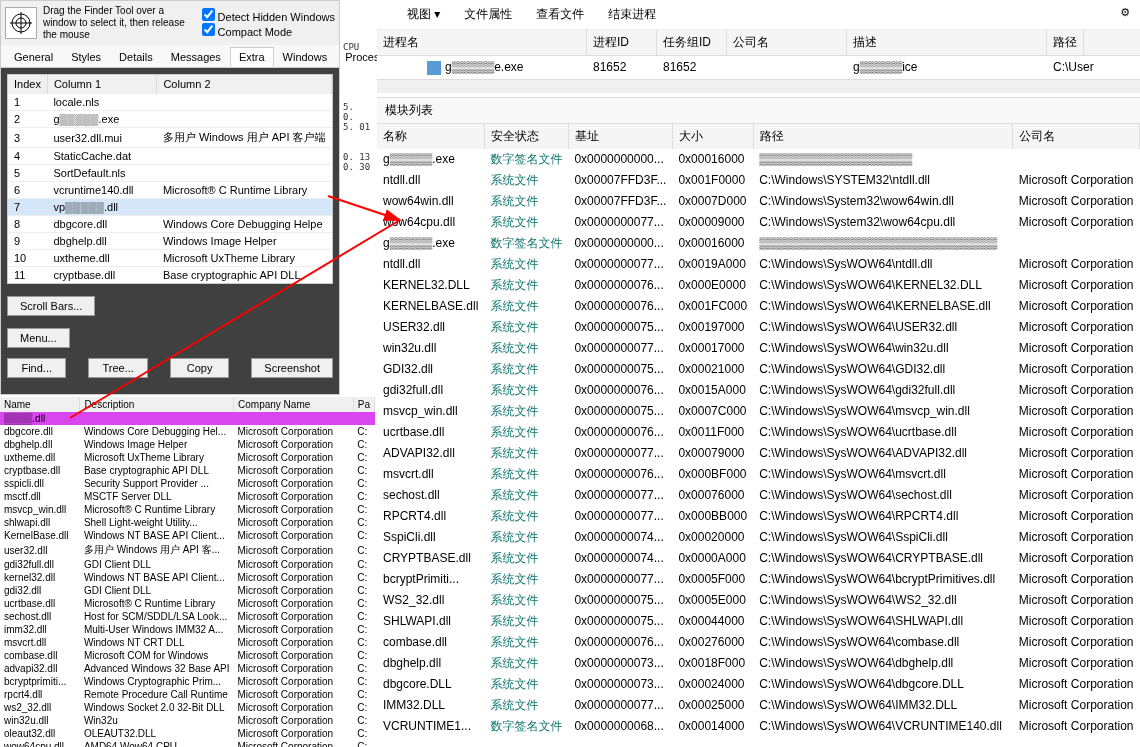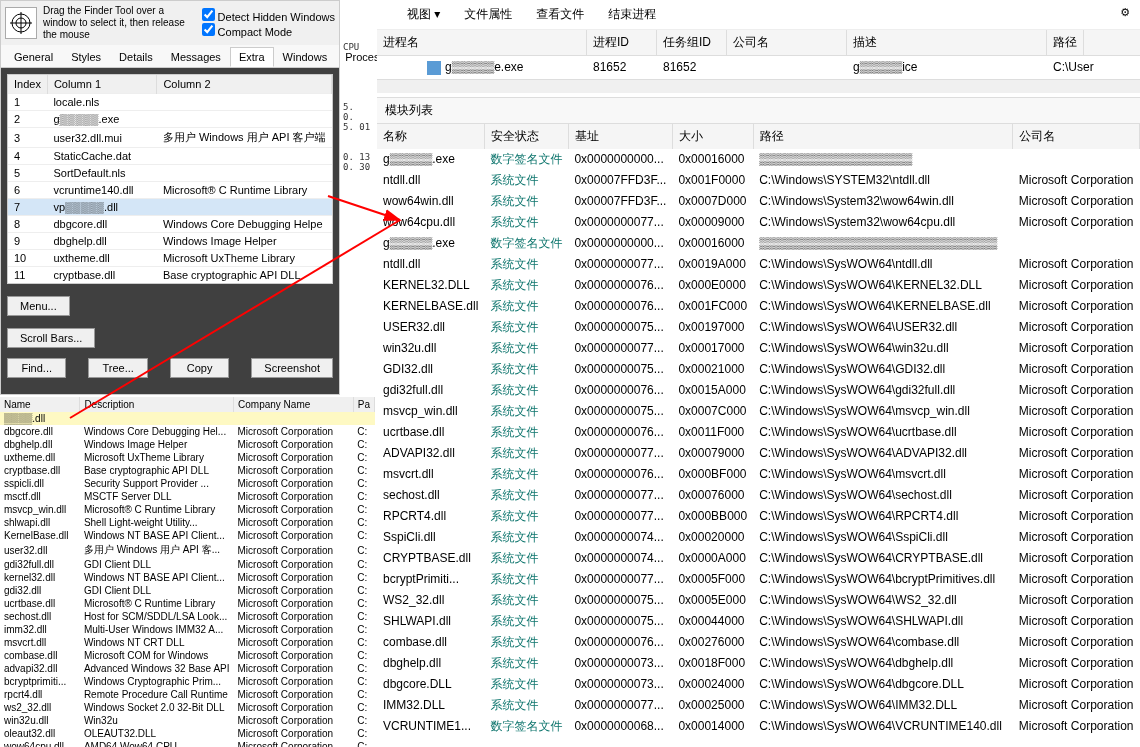--- a/index.html
+++ b/index.html
@@ -29,21 +29,21 @@
 .button-row { display: flex; gap: 6px; padding: 6px; }
 .button-row button { padding: 3px 12px; border: 1px solid #999; background: #f0f0f0; font-size: 11px; cursor: pointer; }
 .button-row2 { display: flex; gap: 22px; padding: 4px 6px 8px; justify-content: center; }
 .button-row2 button { padding: 3px 12px; border: 1px solid #999; background: #f0f0f0; font-size: 11px; cursor: pointer; flex: 1; }
 
 
 .bottom-left { position: absolute; left: 0; top: 397px; width: 375px; height: 350px; background: #fff; font-family: Liberation Sans, sans-serif; font-size: 10px; }
 .bottom-left table { width: 100%; border-collapse: collapse; }
 .bottom-left th { text-align: left; padding: 2px 4px; font-weight: normal; background: #f0f0f0; border-right: 1px solid #ddd; }
 .bottom-left td { padding: 1px 4px; white-space: nowrap; overflow: hidden; }
-.bottom-left tr.selected td { background: #fef9c3; }
+.bottom-left tr.selected td { background: #d946ef; }
 .bottom-left .col-name { width: 80px; }
 .bottom-left .col-desc { width: 150px; }
 .bottom-left .col-comp { width: 120px; }
 
 
 .right-panel { position: absolute; left: 377px; top: 0; width: 763px; height: 637px; background: #fff; }
 .menu-bar { display: flex; gap: 24px; padding: 6px 30px; font-size: 12px; border-bottom: 1px solid #eee; }
 .menu-bar span { cursor: pointer; }
 .gear-icon { position: absolute; right: 10px; top: 6px; }
 
@@ -164,24 +164,24 @@
           <tr>
             <td>11</td>
             <td>cryptbase.dll</td>
             <td>Base cryptographic API DLL</td>
           </tr>
         </tbody>
     </table>
   </div>
 
   <div class="button-row">
+    <button>Scroll Bars...</button>
+  </div>
+  <div class="button-row">
     <button>Menu...</button>
-  </div>
-  <div class="button-row">
-    <button>Scroll Bars...</button>
   </div>
   <div class="button-row2">
     <button>Find...</button>
     <button>Tree...</button>
     <button>Copy</button>
     <button>Screenshot</button>
   </div>
 </div>
 
 <div style="position:absolute;left:343px;top:42px;width:32px;font-size:9px;font-family:monospace;color:#333;">

